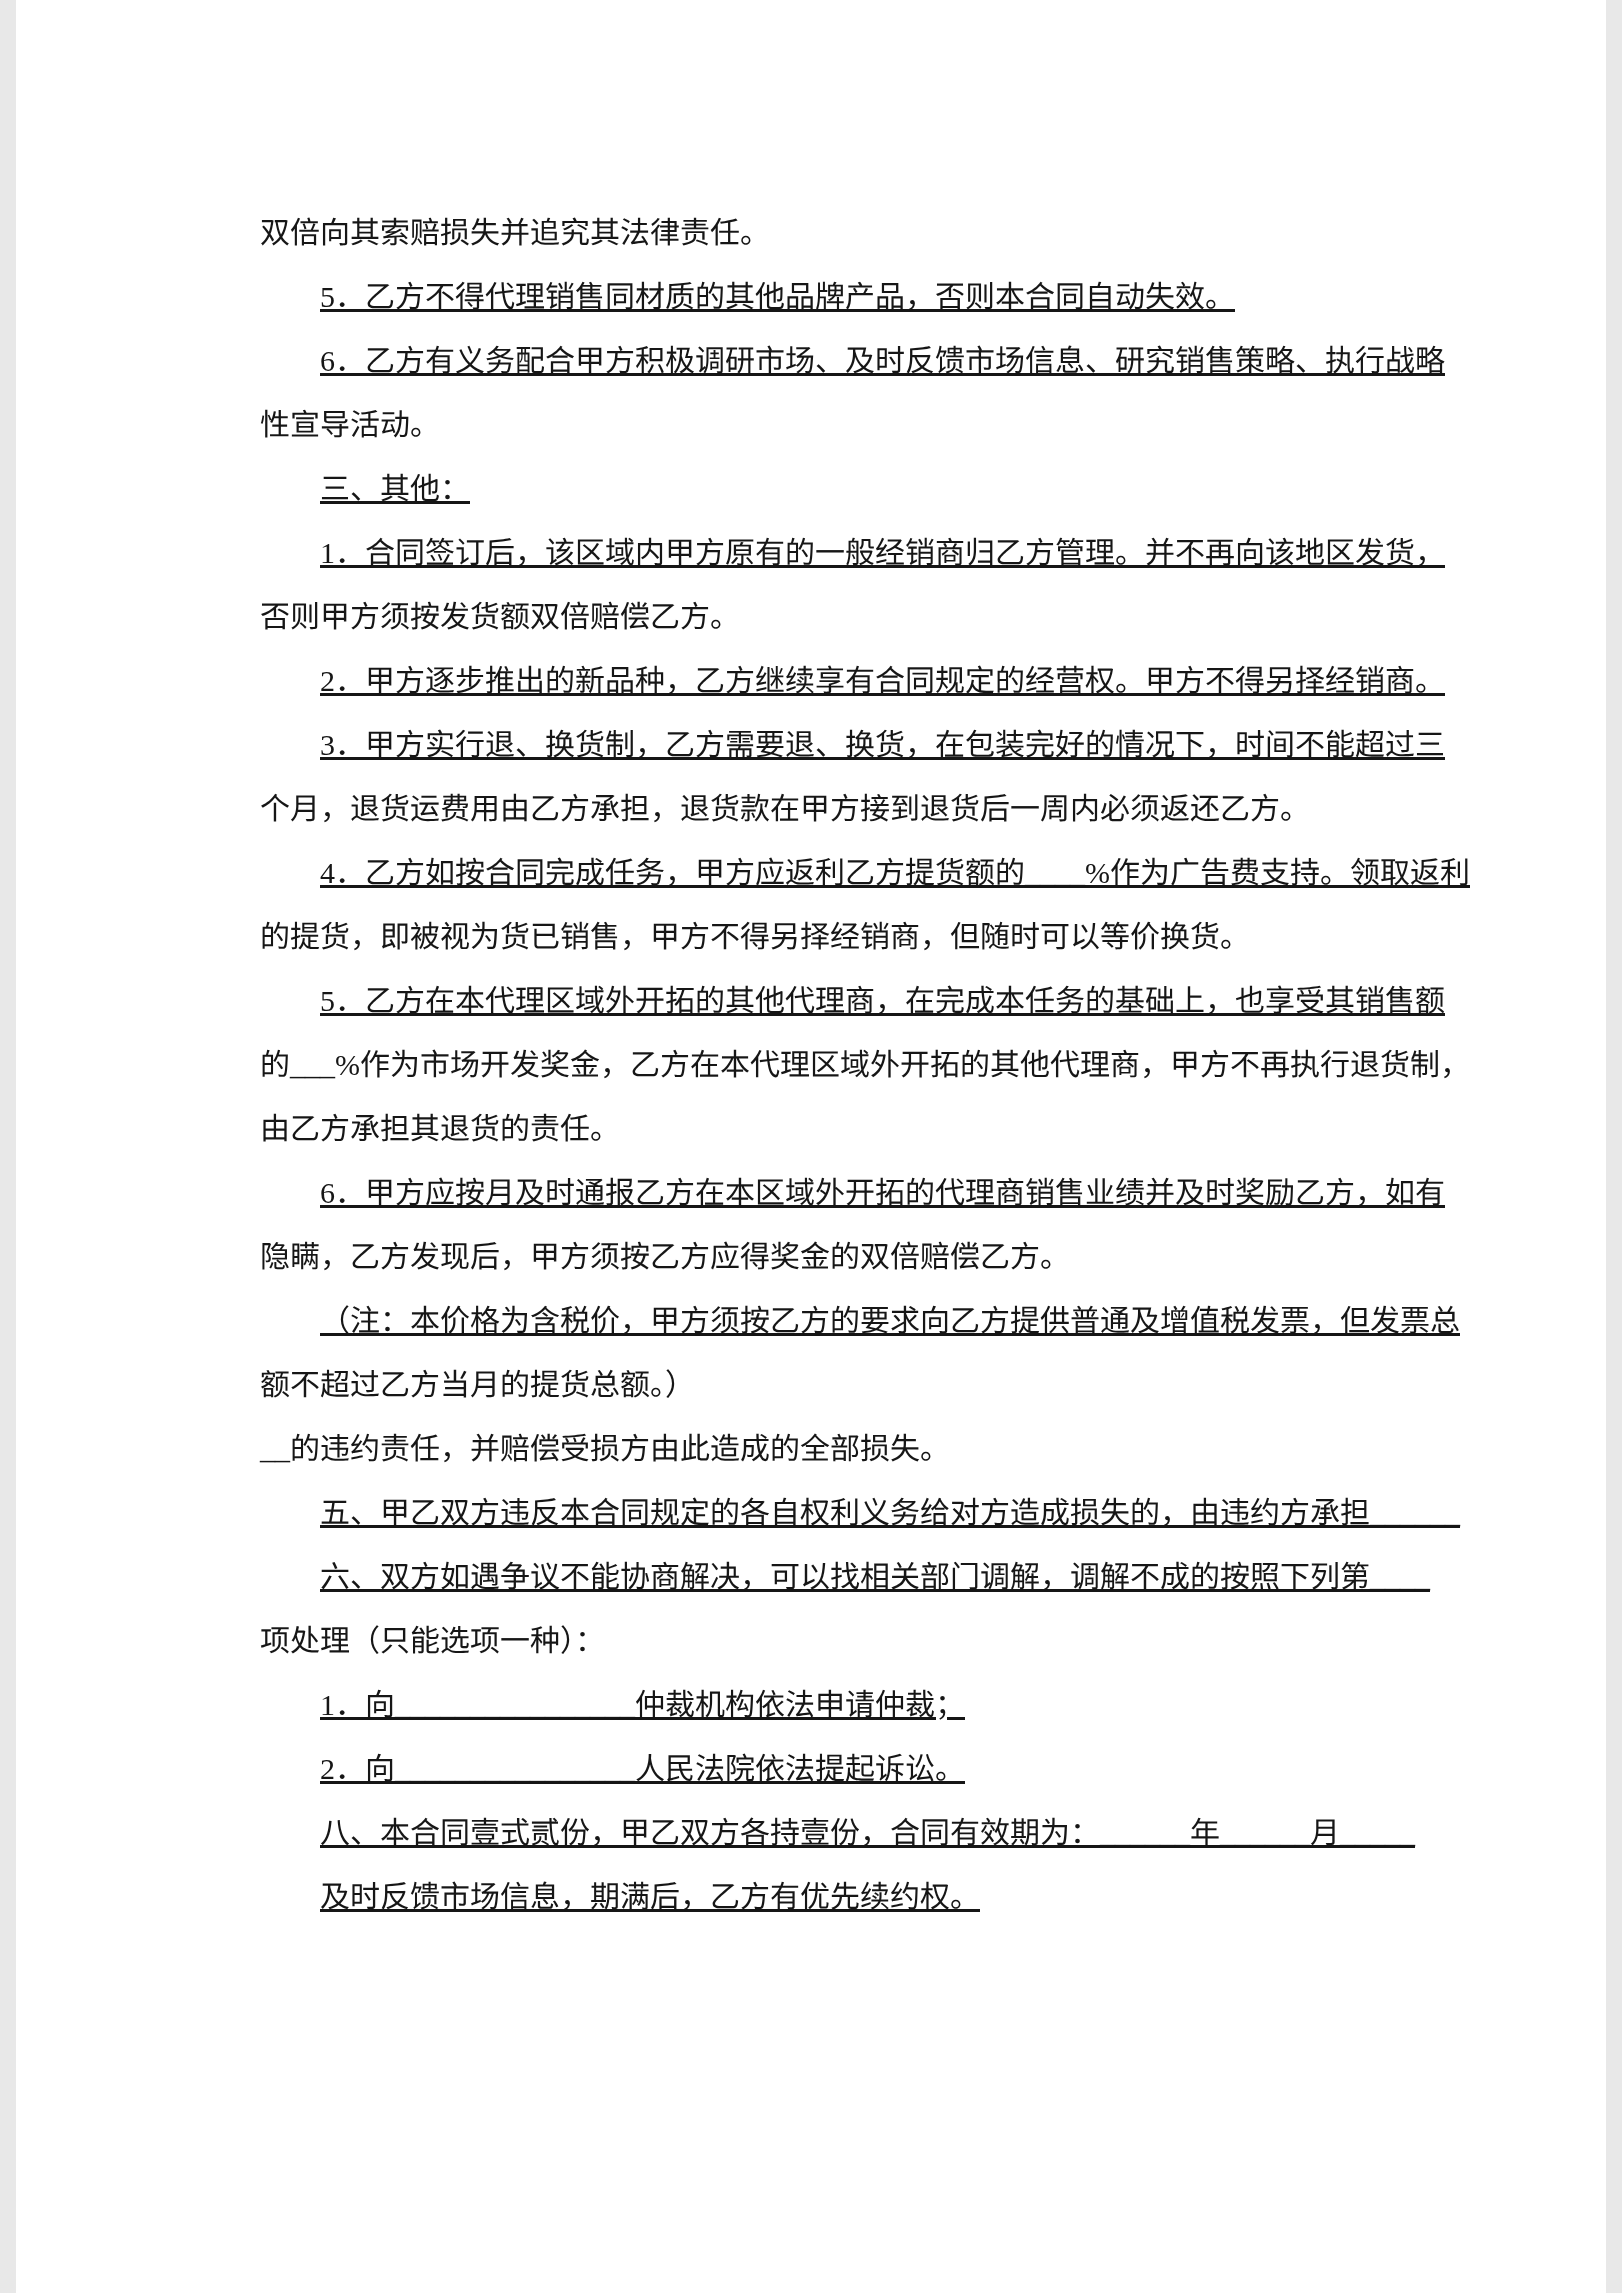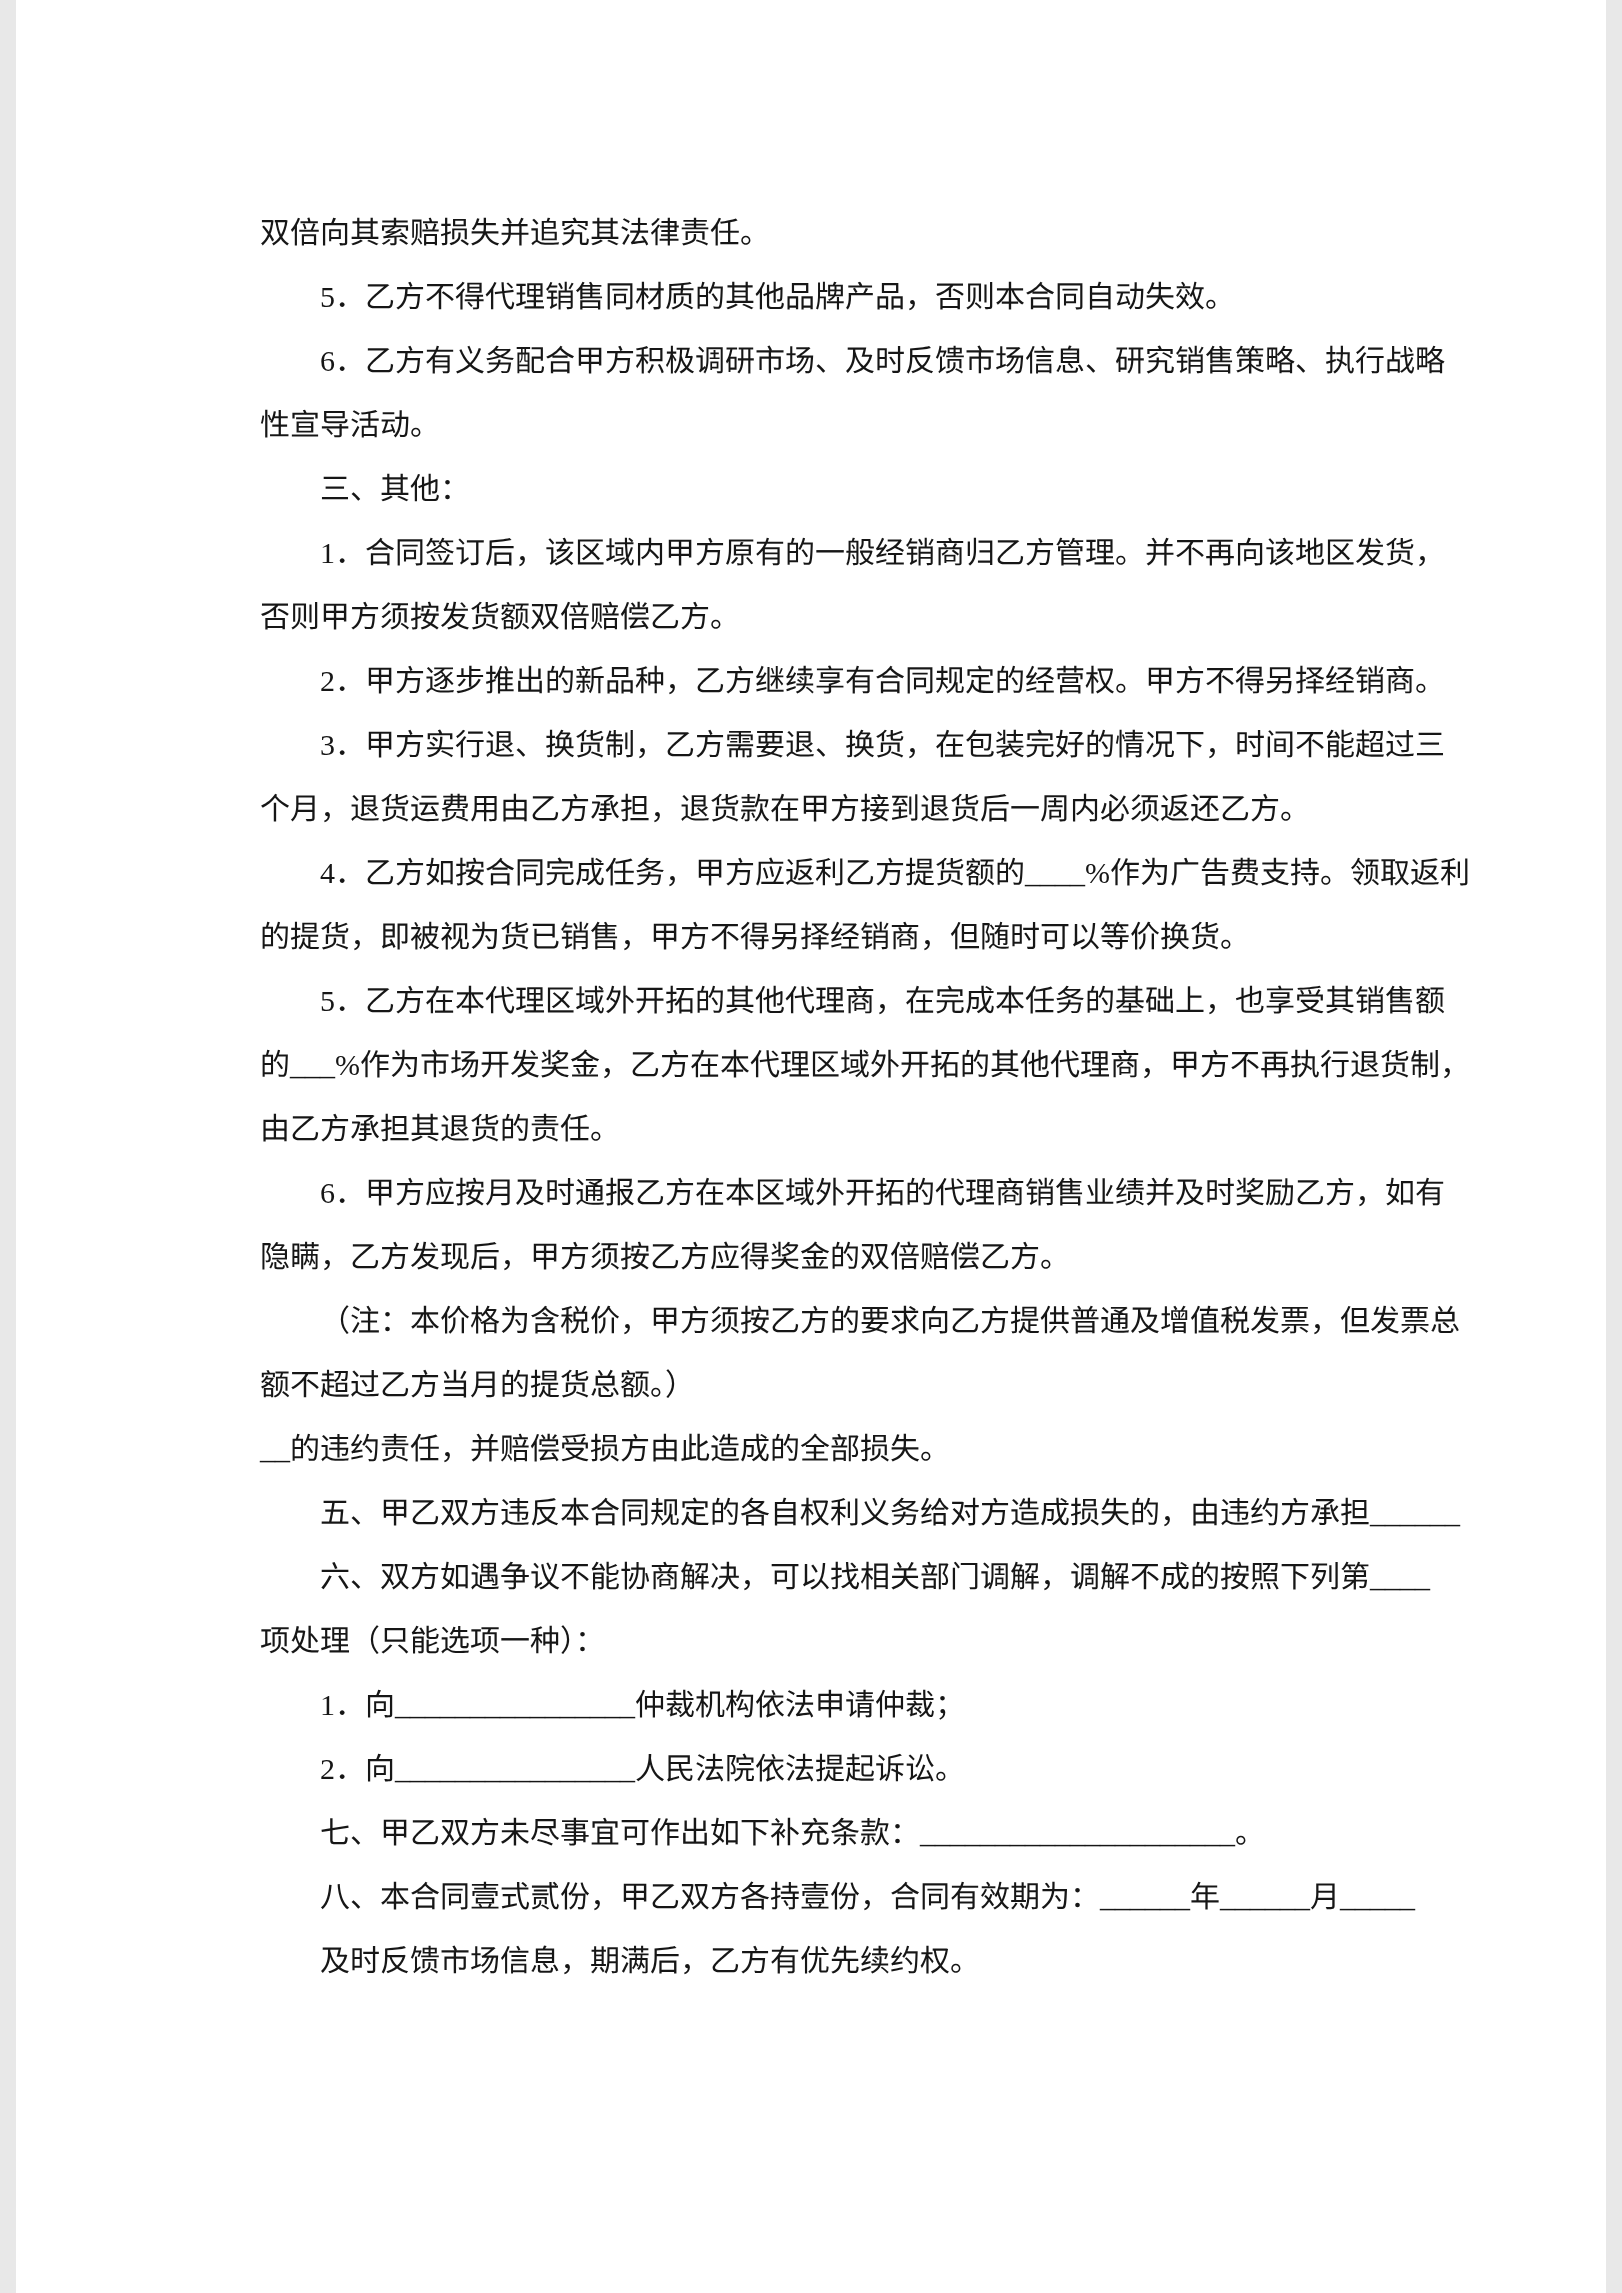--- a/index.html
+++ b/index.html
@@ -23,20 +23,21 @@
   .line {
     font-family: "Liberation Serif", "DejaVu Serif", serif;
     font-size: 30px;
     line-height: 64px;
     color: #161616;
     white-space: pre;
     letter-spacing: 0;
   }
   .line.indent {
     text-indent: 60px;
+    text-decoration: underline;
   }
 </style>
 </head>
 <body>
 
 <div class="page">
   <div class="doc-body" id="doc-body">
       <div class="line">双倍向其索赔损失并追究其法律责任。</div>
       <div class="line indent">5．乙方不得代理销售同材质的其他品牌产品，否则本合同自动失效。</div>
       <div class="line indent">6．乙方有义务配合甲方积极调研市场、及时反馈市场信息、研究销售策略、执行战略</div>
@@ -55,18 +56,17 @@
       <div class="line indent">6．甲方应按月及时通报乙方在本区域外开拓的代理商销售业绩并及时奖励乙方，如有</div>
       <div class="line">隐瞒，乙方发现后，甲方须按乙方应得奖金的双倍赔偿乙方。</div>
       <div class="line indent">（注：本价格为含税价，甲方须按乙方的要求向乙方提供普通及增值税发票，但发票总</div>
       <div class="line">额不超过乙方当月的提货总额。）</div>
       <div class="line">__的违约责任，并赔偿受损方由此造成的全部损失。</div>
       <div class="line indent">五、甲乙双方违反本合同规定的各自权利义务给对方造成损失的，由违约方承担______</div>
       <div class="line indent">六、双方如遇争议不能协商解决，可以找相关部门调解，调解不成的按照下列第____</div>
       <div class="line">项处理（只能选项一种）：</div>
       <div class="line indent">1．向________________仲裁机构依法申请仲裁；</div>
       <div class="line indent">2．向________________人民法院依法提起诉讼。</div>
-      <div class="line indent">七、甲乙双方未尽事宜可作出如下补充条款：_____________________。</div>
       <div class="line indent">八、本合同壹式贰份，甲乙双方各持壹份，合同有效期为：______年______月_____</div>
       <div class="line indent">及时反馈市场信息，期满后，乙方有优先续约权。</div>
     </div>
 </div>
 
 
 </body></html>

